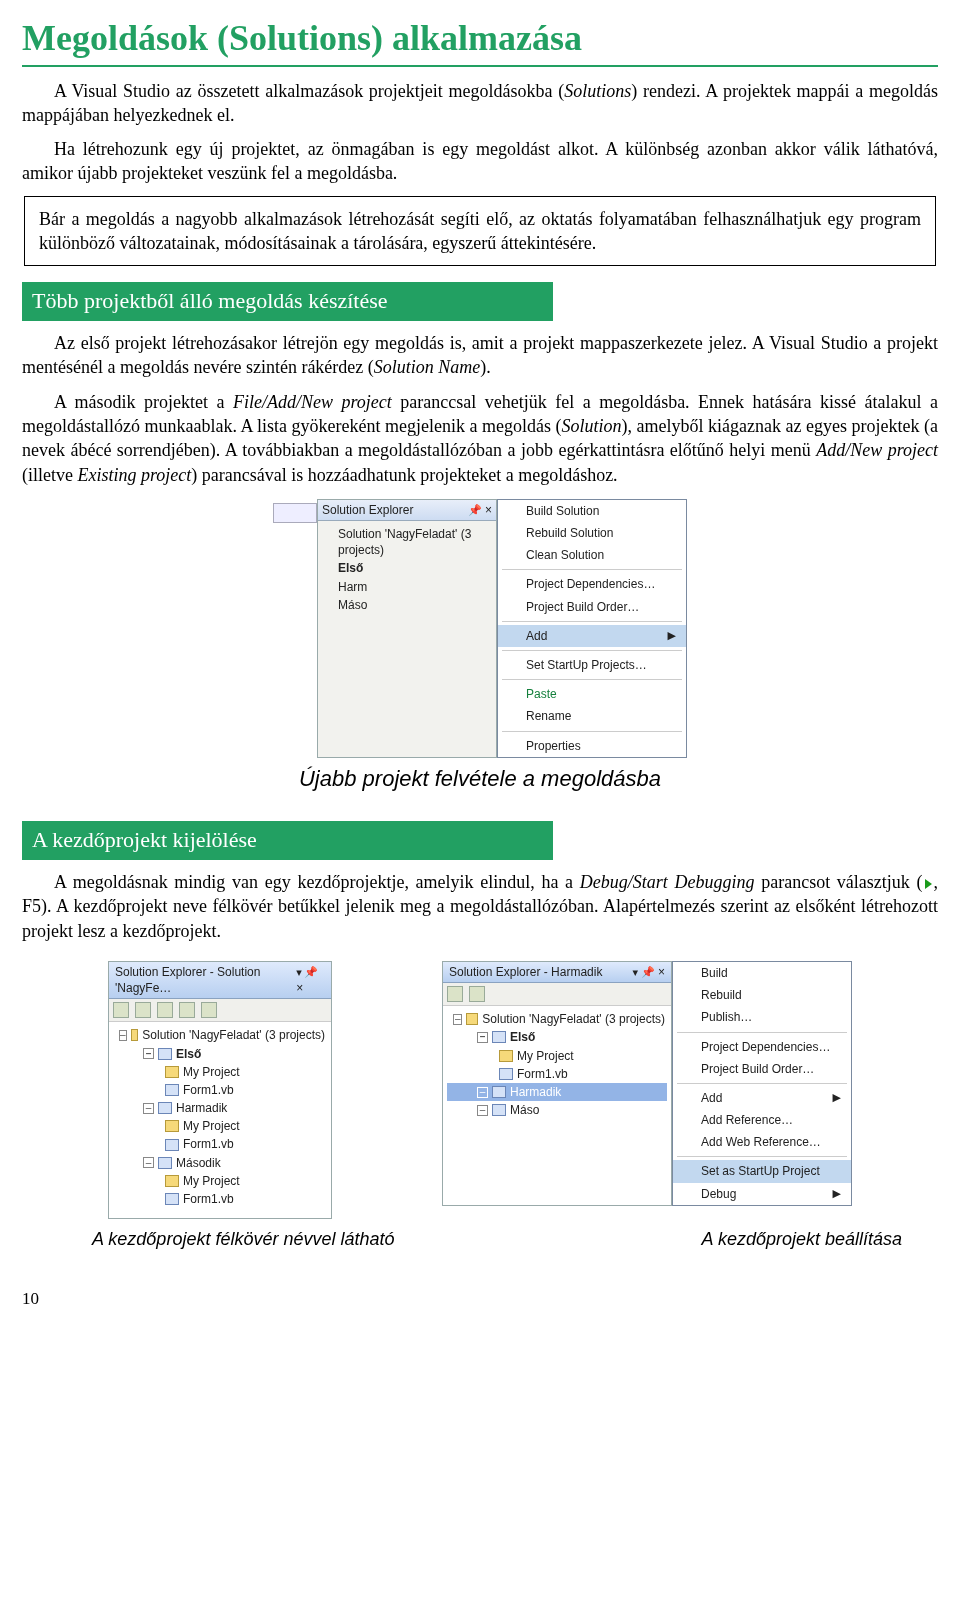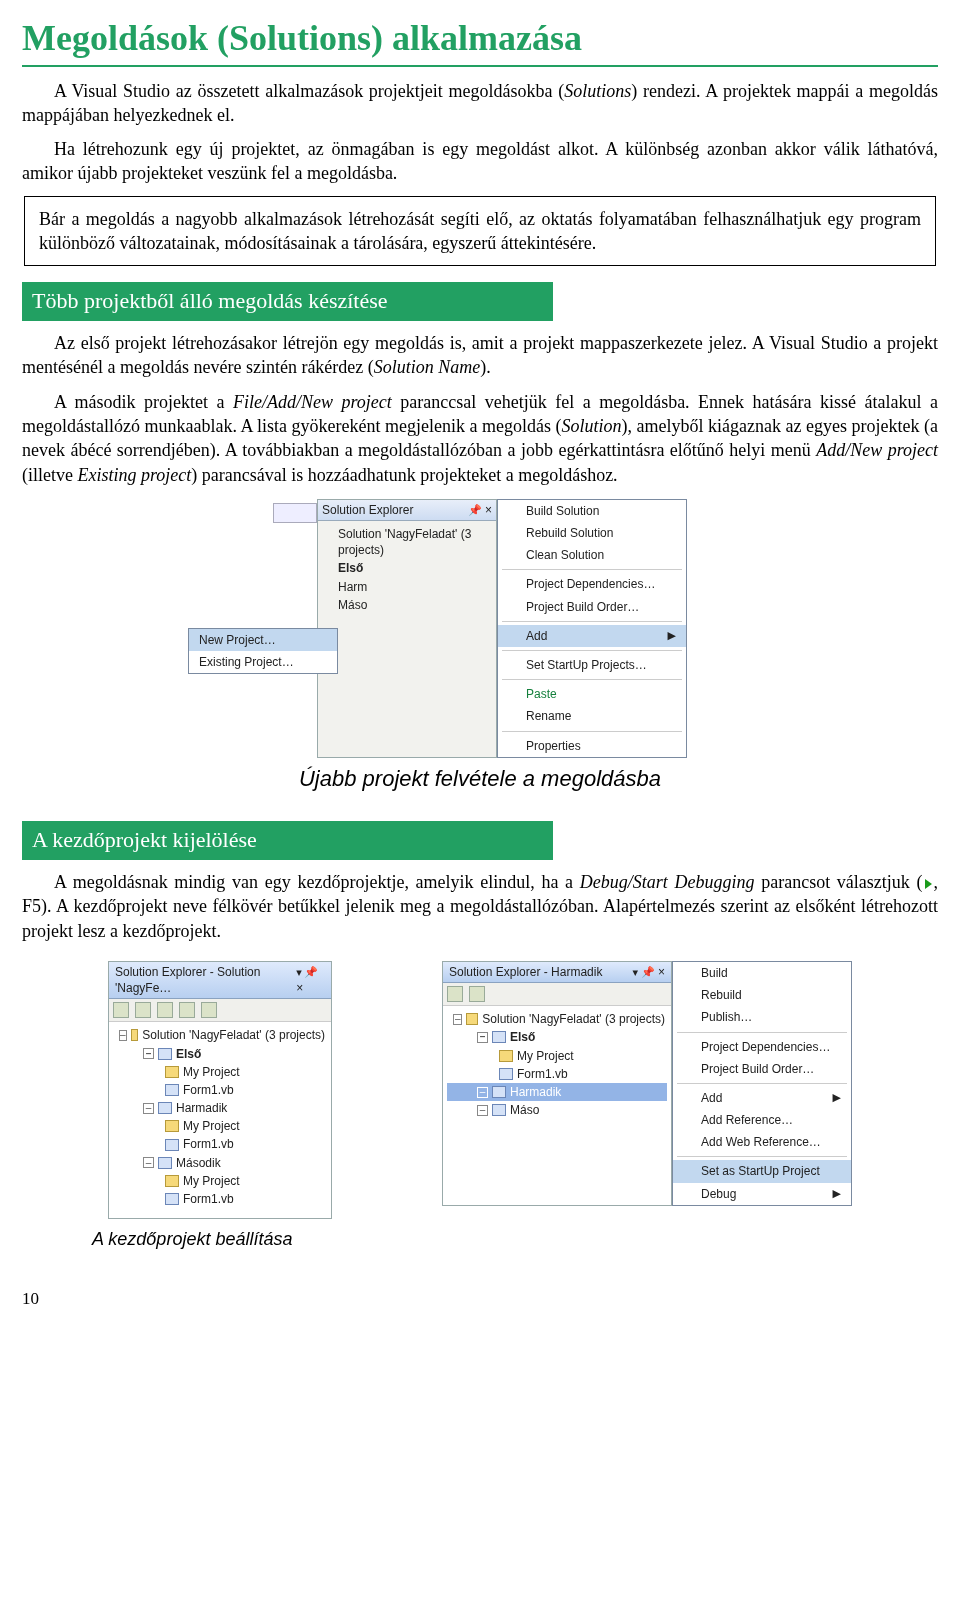--- a/index.html
+++ b/index.html
@@ -91,24 +91,20 @@
       <div class="hdr">
           <span>Solution Explorer</span>
           <span><span class="pin">📌</span> <span class="x">×</span></span>
         </div>
       <div style="padding:4px 2px;">
         <div class="tree-item">Solution 'NagyFeladat' (3 projects)</div>
         <div class="tree-item bold">Első</div>
         <div class="tree-item">Harm</div>
         <div class="tree-item">Máso</div>
       </div>
-      <div class="submenu" style="position:relative; margin-left:-130px; margin-top:10px;">
-        <div class="mi hover">New Project…</div>
-        <div class="mi">Existing Project…</div>
-      </div>
     </div>
     <div class="ctxmenu">
       <div class="mi">
           <span>Build Solution</span>
         </div>
       <div class="mi">
           <span>Rebuild Solution</span>
         </div>
       <div class="mi">
           <span>Clean Solution</span>
@@ -290,20 +286,21 @@
         </div>
       <div class="mi">
           <span>Debug</span>
           <span class="arrow">▶</span>
         </div>
     </div>
   </div>
 </div>
 
 <div class="caption-row">
+  <span>A kezdőprojekt félkövér névvel látható</span>
   <span>A kezdőprojekt beállítása</span>
 </div>
 
 <div class="footer">
   <span>10</span>
 </div>
 
 
 
 

